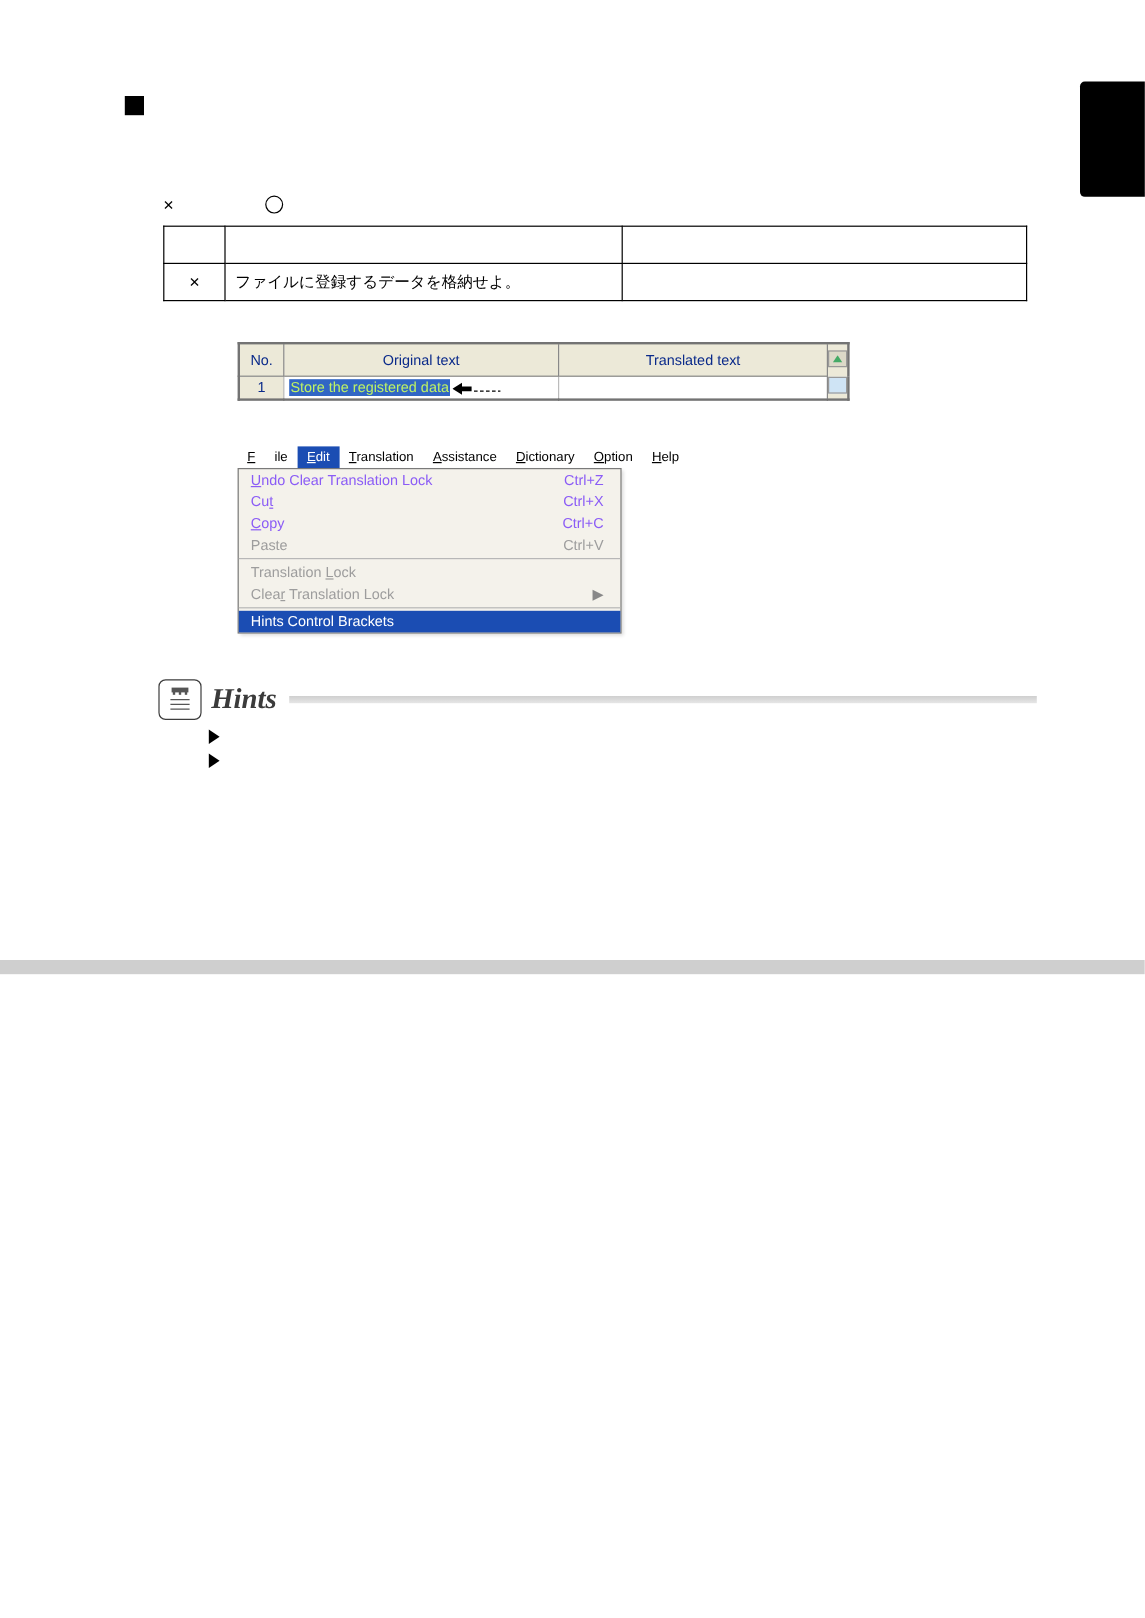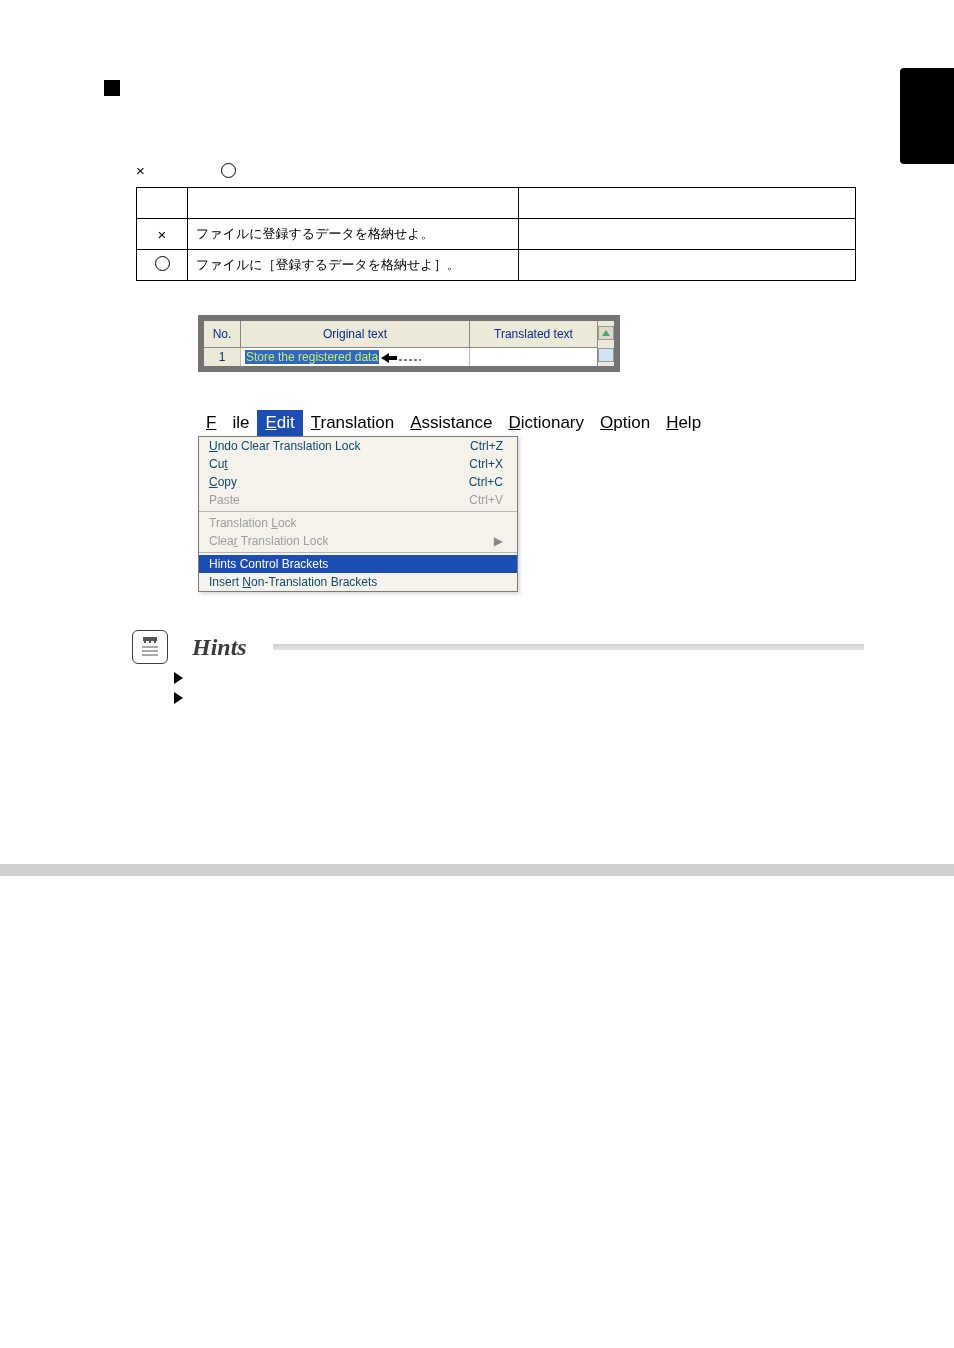--- a/index.html
+++ b/index.html
@@ -13,55 +13,55 @@
   .legend .mult{font-size:15px}
   .legend .circ{display:inline-block;width:13px;height:13px;border:1.5px solid #000;
                 border-radius:50%;vertical-align:-2px}
   table.ex{border-collapse:collapse;width:720px;margin-left:32px;font-size:13px}
   table.ex td{border:1px solid #000;padding:6px 8px;vertical-align:middle}
   table.ex td.mark{width:34px;text-align:center;font-size:15px}
   table.ex tr.head td{height:18px}
   table.ex td.right{width:320px}
 
   
-  .grid1{margin:34px 0 0 94px;width:422px;border:6px solid #737373;
+  .grid1{margin:34px 0 0 94px;width:510px;border:2px solid #737373;
          border-collapse:collapse;font-family:Arial,sans-serif}
   .grid1 th{background:#ece9d8;color:#0a2a8a;font-weight:normal;
             font-size:12px;padding:6px 4px;border:1px solid #888}
   .grid1 th.n{width:28px}
   .grid1 td{border:1px solid #bbb;font-size:12px;padding:2px 4px}
   .grid1 td.no{color:#0a2a8a;text-align:center;background:#ece9d8}
   .grid1 td.orig{background:#fff}
   .grid1 td.orig span.sel{background:#3166c4;color:#bef264;padding:0 1px}
   .grid1 .arrow{display:inline-block;vertical-align:middle;margin-left:2px}
   .grid1 .arrow svg{display:block}
   .scroll{width:16px;padding:0!important;background:#ece9d8}
   .scroll .btn{height:12px;background:#dcd9c8;border:1px solid #999;
                display:flex;align-items:center;justify-content:center}
   .scroll .btn svg{display:block}
 
   
   .menu-wrap{margin:38px 0 0 94px;width:320px;font-family:Arial,sans-serif}
-  .menubar{display:flex;font-size:17px}
+  .menubar{display:flex;font-size:11px}
   .menubar span{padding:3px 8px}
   .menubar span u{text-decoration:underline}
   .menubar span.active{background:#1b4db3;color:#ffffff}
   .menubar span.plain{color:#000}
   .menudrop{border:1px solid #7a7a7a;background:#f4f2eb;font-size:12px;
             box-shadow:2px 2px 3px rgba(0,0,0,.15)}
   .menudrop .row{display:flex;justify-content:space-between;
-                 padding:2px 14px 2px 10px;color:#0c4a6e}
+                 padding:2px 14px 2px 10px;color:#8b5cf6}
   .menudrop .row.dis{color:#9d9d9d}
   .menudrop .row.sel{background:#1b4db3;color:#fff}
   .menudrop hr{border:none;border-top:1px solid #b7b7b7;margin:2px 0}
   .menudrop .sub{color:#888}
 
   
   .hints{margin:38px 0 0 28px}
-  .hints-head{display:flex;align-items:center;gap:24px}
+  .hints-head{display:flex;align-items:center;gap:8px}
   .hints-icon{width:34px;height:32px;border:1.8px solid #3d3d3d;border-radius:6px;
               display:flex;align-items:center;justify-content:center;position:relative}
   .hints-icon svg{display:block}
   .hints-title{font:italic 700 24px Georgia,serif;color:#3b3b3b}
   .hints-line{flex:1;height:6px;
               background:linear-gradient(#cfcfcf,#e6e6e6);margin-left:2px}
   .hints-items{margin:8px 0 0 42px}
   .hints-items .it{display:flex;align-items:center;gap:10px;margin:8px 0}
   .hints-items .tri{width:0;height:0;border-top:6px solid transparent;
                     border-bottom:6px solid transparent;border-left:9px solid #000}
@@ -85,27 +85,20 @@
   <table class="ex">
     <tbody>
         <tr class="head">
       <td class="mark"></td>
           <td></td>
           <td class="right"></td>
     </tr>
     <tr>
       <td class="mark">×</td>
       <td>ファイルに登録するデータを格納せよ。</td>
-      <td class="right"></td>
-    </tr>
-    <tr>
-      <td class="mark">
-        <span style="display:inline-block;width:13px;height:13px;border:1.5px solid #000;border-radius:50%"></span>
-      </td>
-      <td>ファイルに［登録するデータを格納せよ］。</td>
       <td class="right"></td>
     </tr>
   </tbody>
     </table>
 
   
   <table class="grid1">
     <tbody>
         <tr>
       <th class="n">No.</th>
@@ -171,24 +164,20 @@
       </div>
       <div class="row dis">
         <span>Clea<u>r</u> Translation Lock</span>
         <span class="sub">▶</span>
       </div>
       <hr>
       <div class="row sel">
         <span>Hints Control Brackets</span>
           <span></span>
       </div>
-      <div class="row">
-        <span>Insert <u>N</u>on-Translation Brackets</span>
-          <span></span>
-      </div>
     </div>
   </div>
 
   
   <div class="hints">
     <div class="hints-head">
       <div class="hints-icon">
         <svg width="22" height="22">
           <rect x="4" y="1" width="14" height="4" fill="#555"></rect>
           <rect x="5" y="2" width="2" height="5" fill="#555"></rect>

